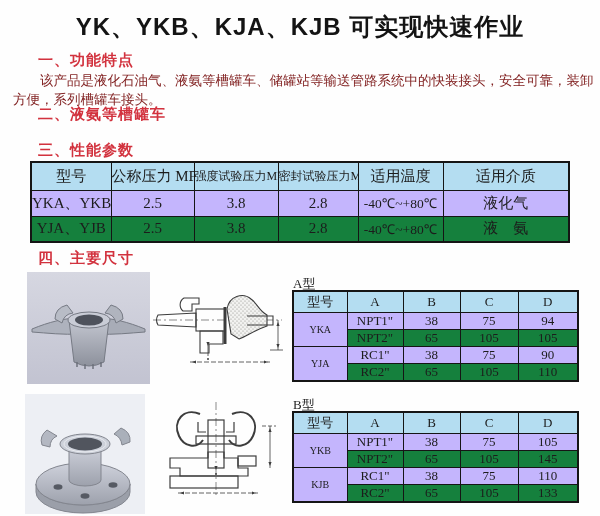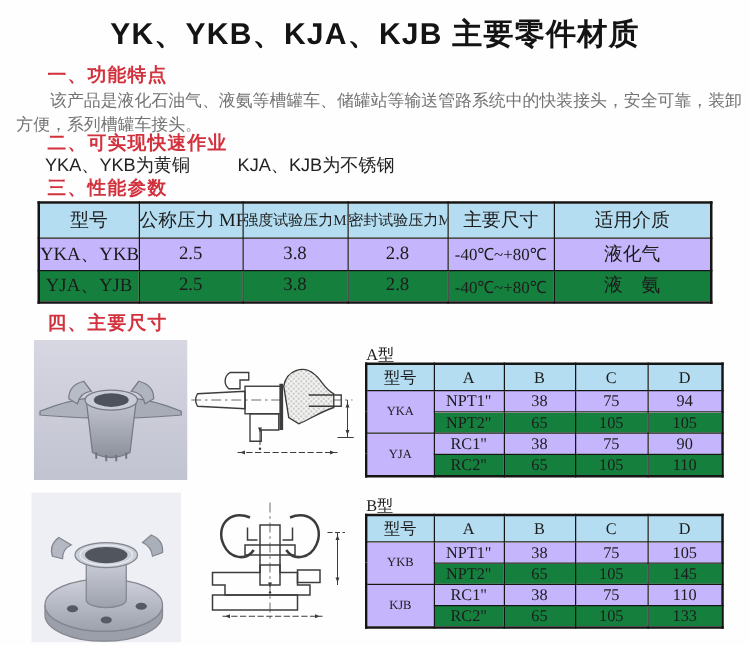--- a/index.html
+++ b/index.html
@@ -23,21 +23,21 @@
   .sec-heading {
     position:absolute;
     font-family:"Liberation Sans", sans-serif;
     font-weight:bold; font-size:15px;
     color:#d2323e;
     letter-spacing:1px;
   }
   .body-line {
     position:absolute; left:13px; width:582px;
     font-family:Liberation Serif, serif;
-    font-size:13.5px; line-height:19px; color:#737373;
+    font-size:13.5px; line-height:19px; color:#7f1d1d;
     white-space:nowrap;
   }
   .indent { text-indent:2em; }
   .materials {
     position:absolute; left:36px; top:123px;
     font-family:"Liberation Sans", sans-serif;
     font-size:14.5px; color:#222; white-space:nowrap;
   }
   .materials .gap { display:inline-block; width:38px; }
   .type-label {
@@ -85,49 +85,46 @@
   .pos-a { top:290px; }
   .pos-b { top:411px; }
   
   .media { position:absolute; display:block; }
 </style>
 </head>
 <body>
 
 <div class="page">
 
-  <div class="title">YK、YKB、KJA、KJB 主要零件材质</div>
+  <div class="title">YK、YKB、KJA、KJB 可实现快速作业</div>
 
   <div class="sec-heading" style="left:38px; top:51px;">一、功能特点</div>
   <div class="body-line indent" style="top:71px;">该产品是液化石油气、液氨等槽罐车、储罐站等输送管路系统中的快装接头，安全可靠，装卸</div>
   <div class="body-line" style="top:90px;">方便，系列槽罐车接头。</div>
 
-  <div class="sec-heading" style="left:38px; top:105px;">二、可实现快速作业</div>
-  <div class="materials">
-    <span>YKA、YKB为黄铜</span><span class="gap"></span><span>KJA、KJB为不锈钢</span>
-  </div>
+  <div class="sec-heading" style="left:38px; top:105px;">二、液氨等槽罐车</div>
 
   <div class="sec-heading" style="left:38px; top:141px;">三、性能参数</div>
 
   <table class="perf-table">
     <colgroup>
       <col style="width:80px">
         <col style="width:83px">
         <col style="width:84px">
       <col style="width:80px">
         <col style="width:85px">
         <col style="width:126px">
     </colgroup>
     <thead>
       <tr>
         <th>型号</th>
         <th>公称压力 MPa</th>
         <th class="small">强度试验压力MPa</th>
         <th class="small">密封试验压力MPa</th>
-        <th>主要尺寸</th>
+        <th>适用温度</th>
         <th>适用介质</th>
       </tr>
     </thead>
     <tbody>
       <tr class="row-white">
         <td>YKA、YKB</td>
         <td>2.5</td>
         <td>3.8</td>
         <td>2.8</td>
         <td class="temp">-40℃~+80℃</td>

